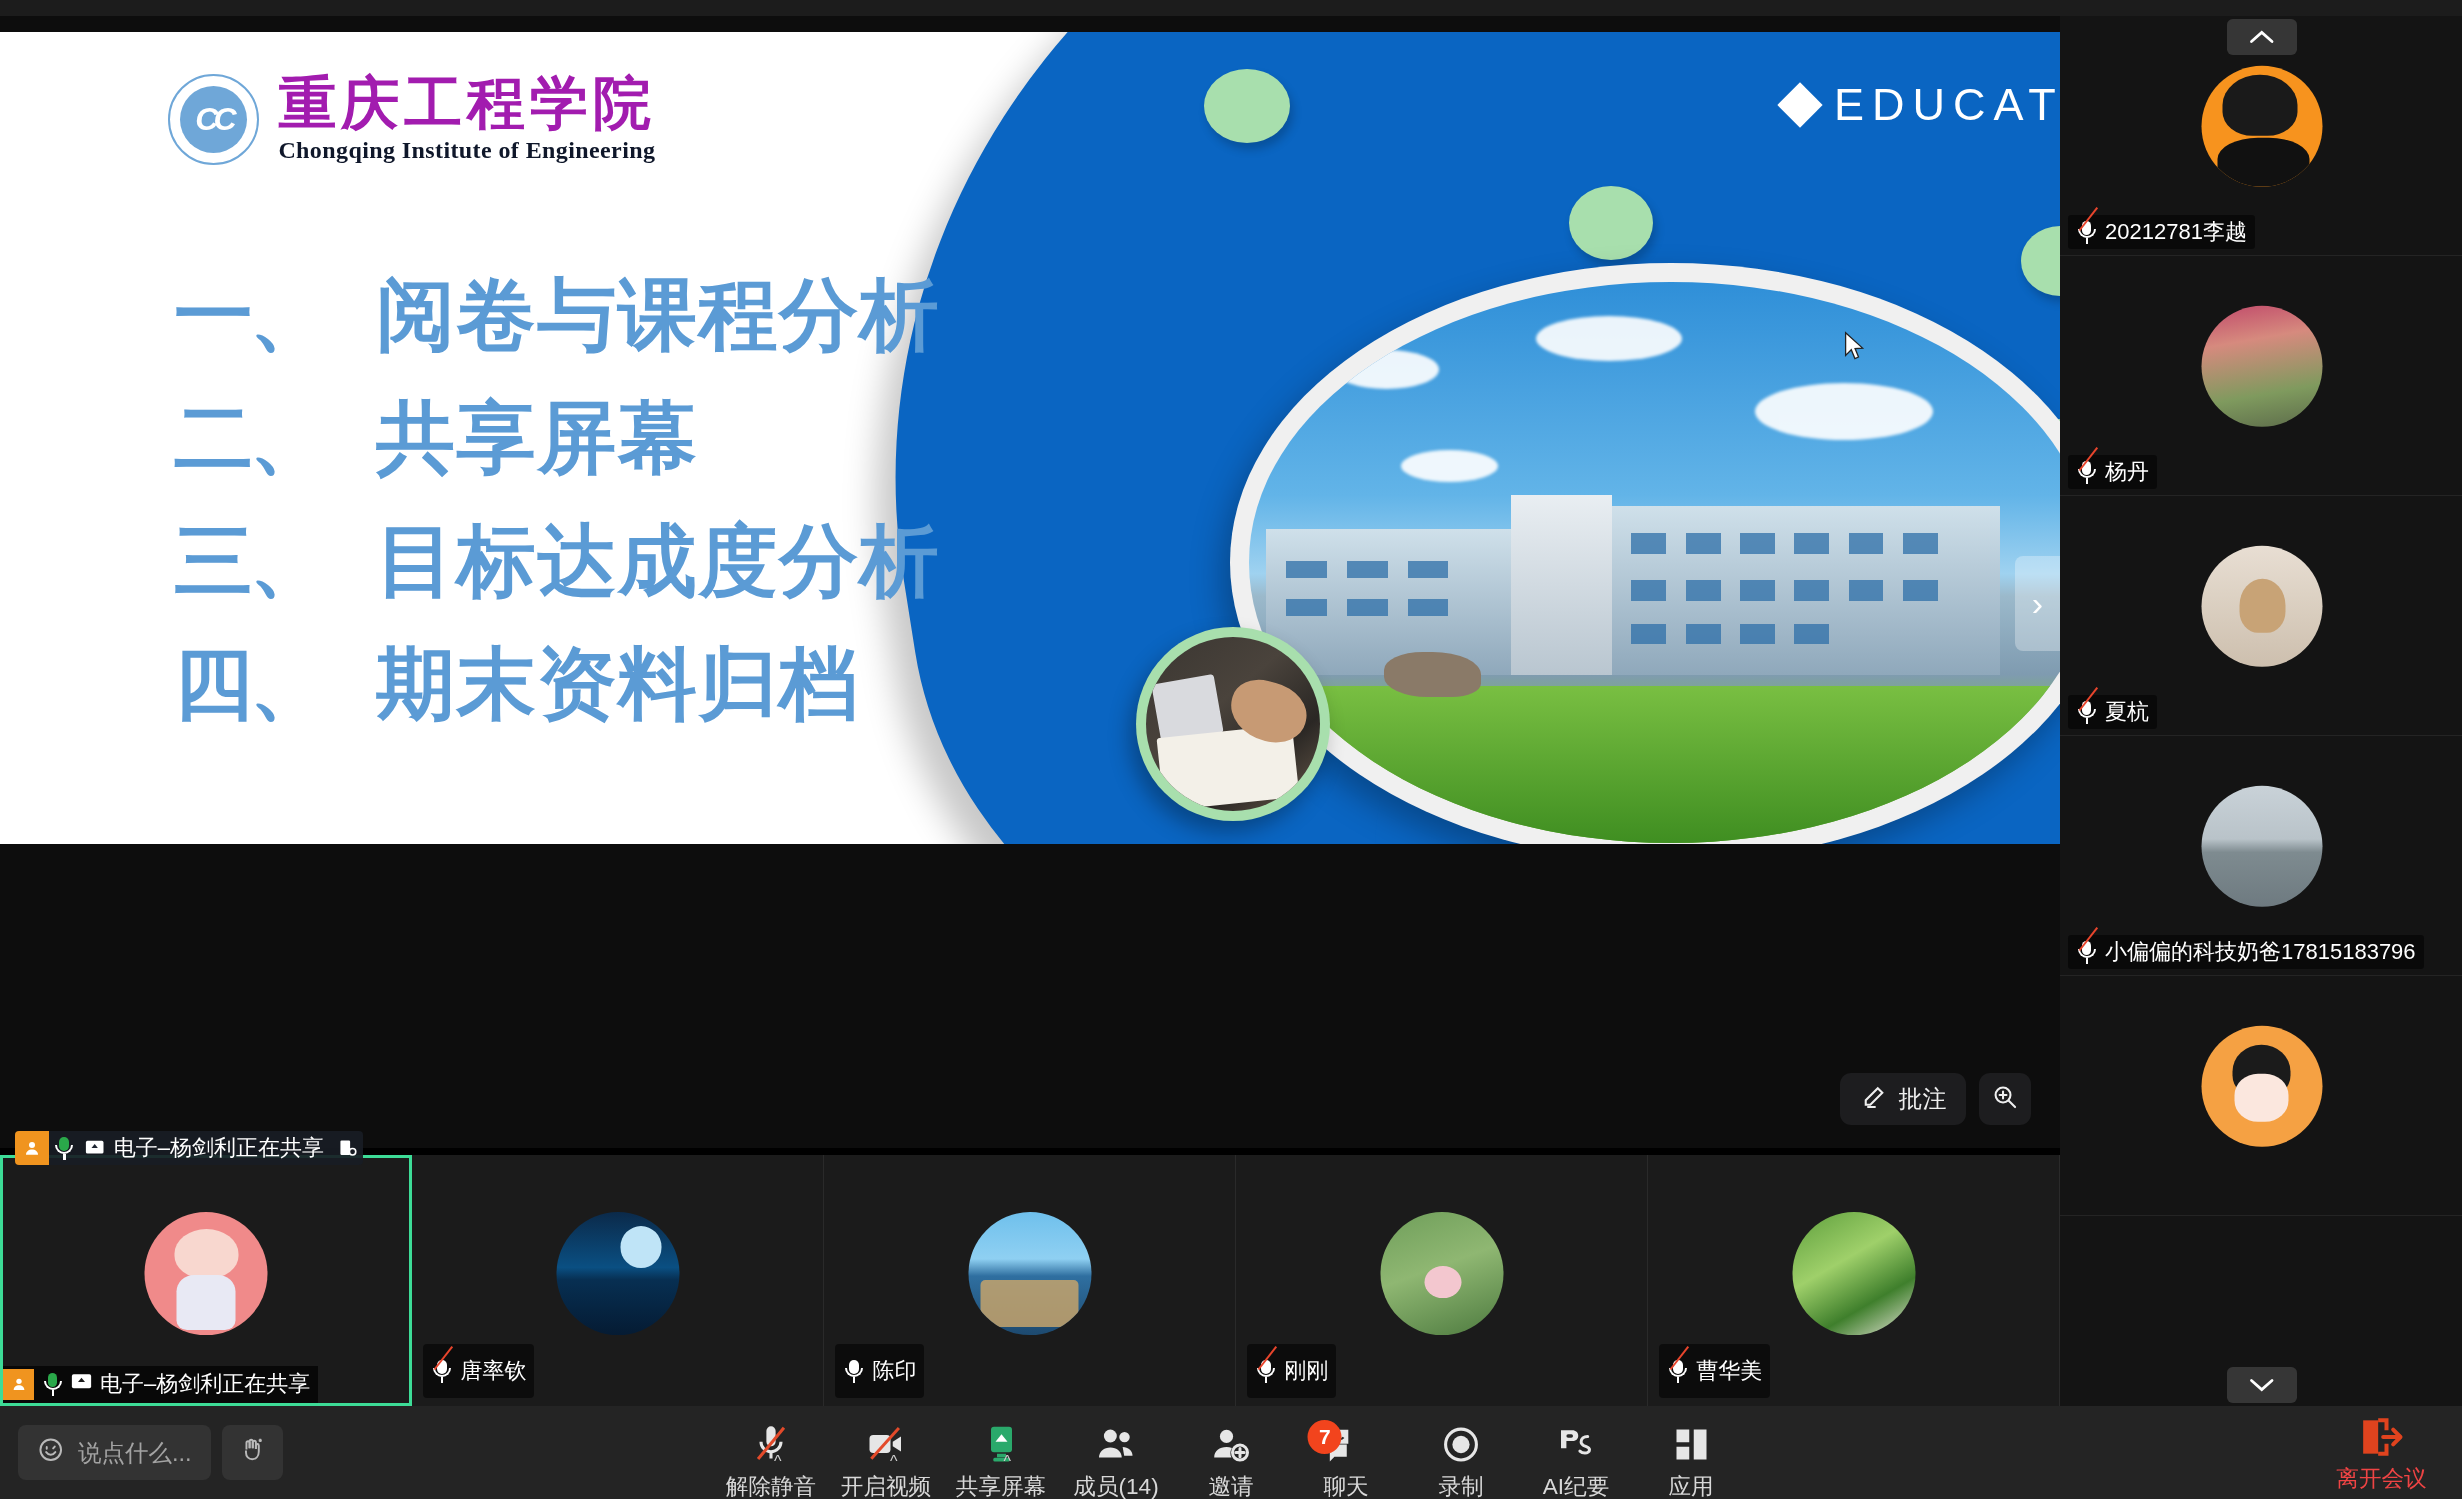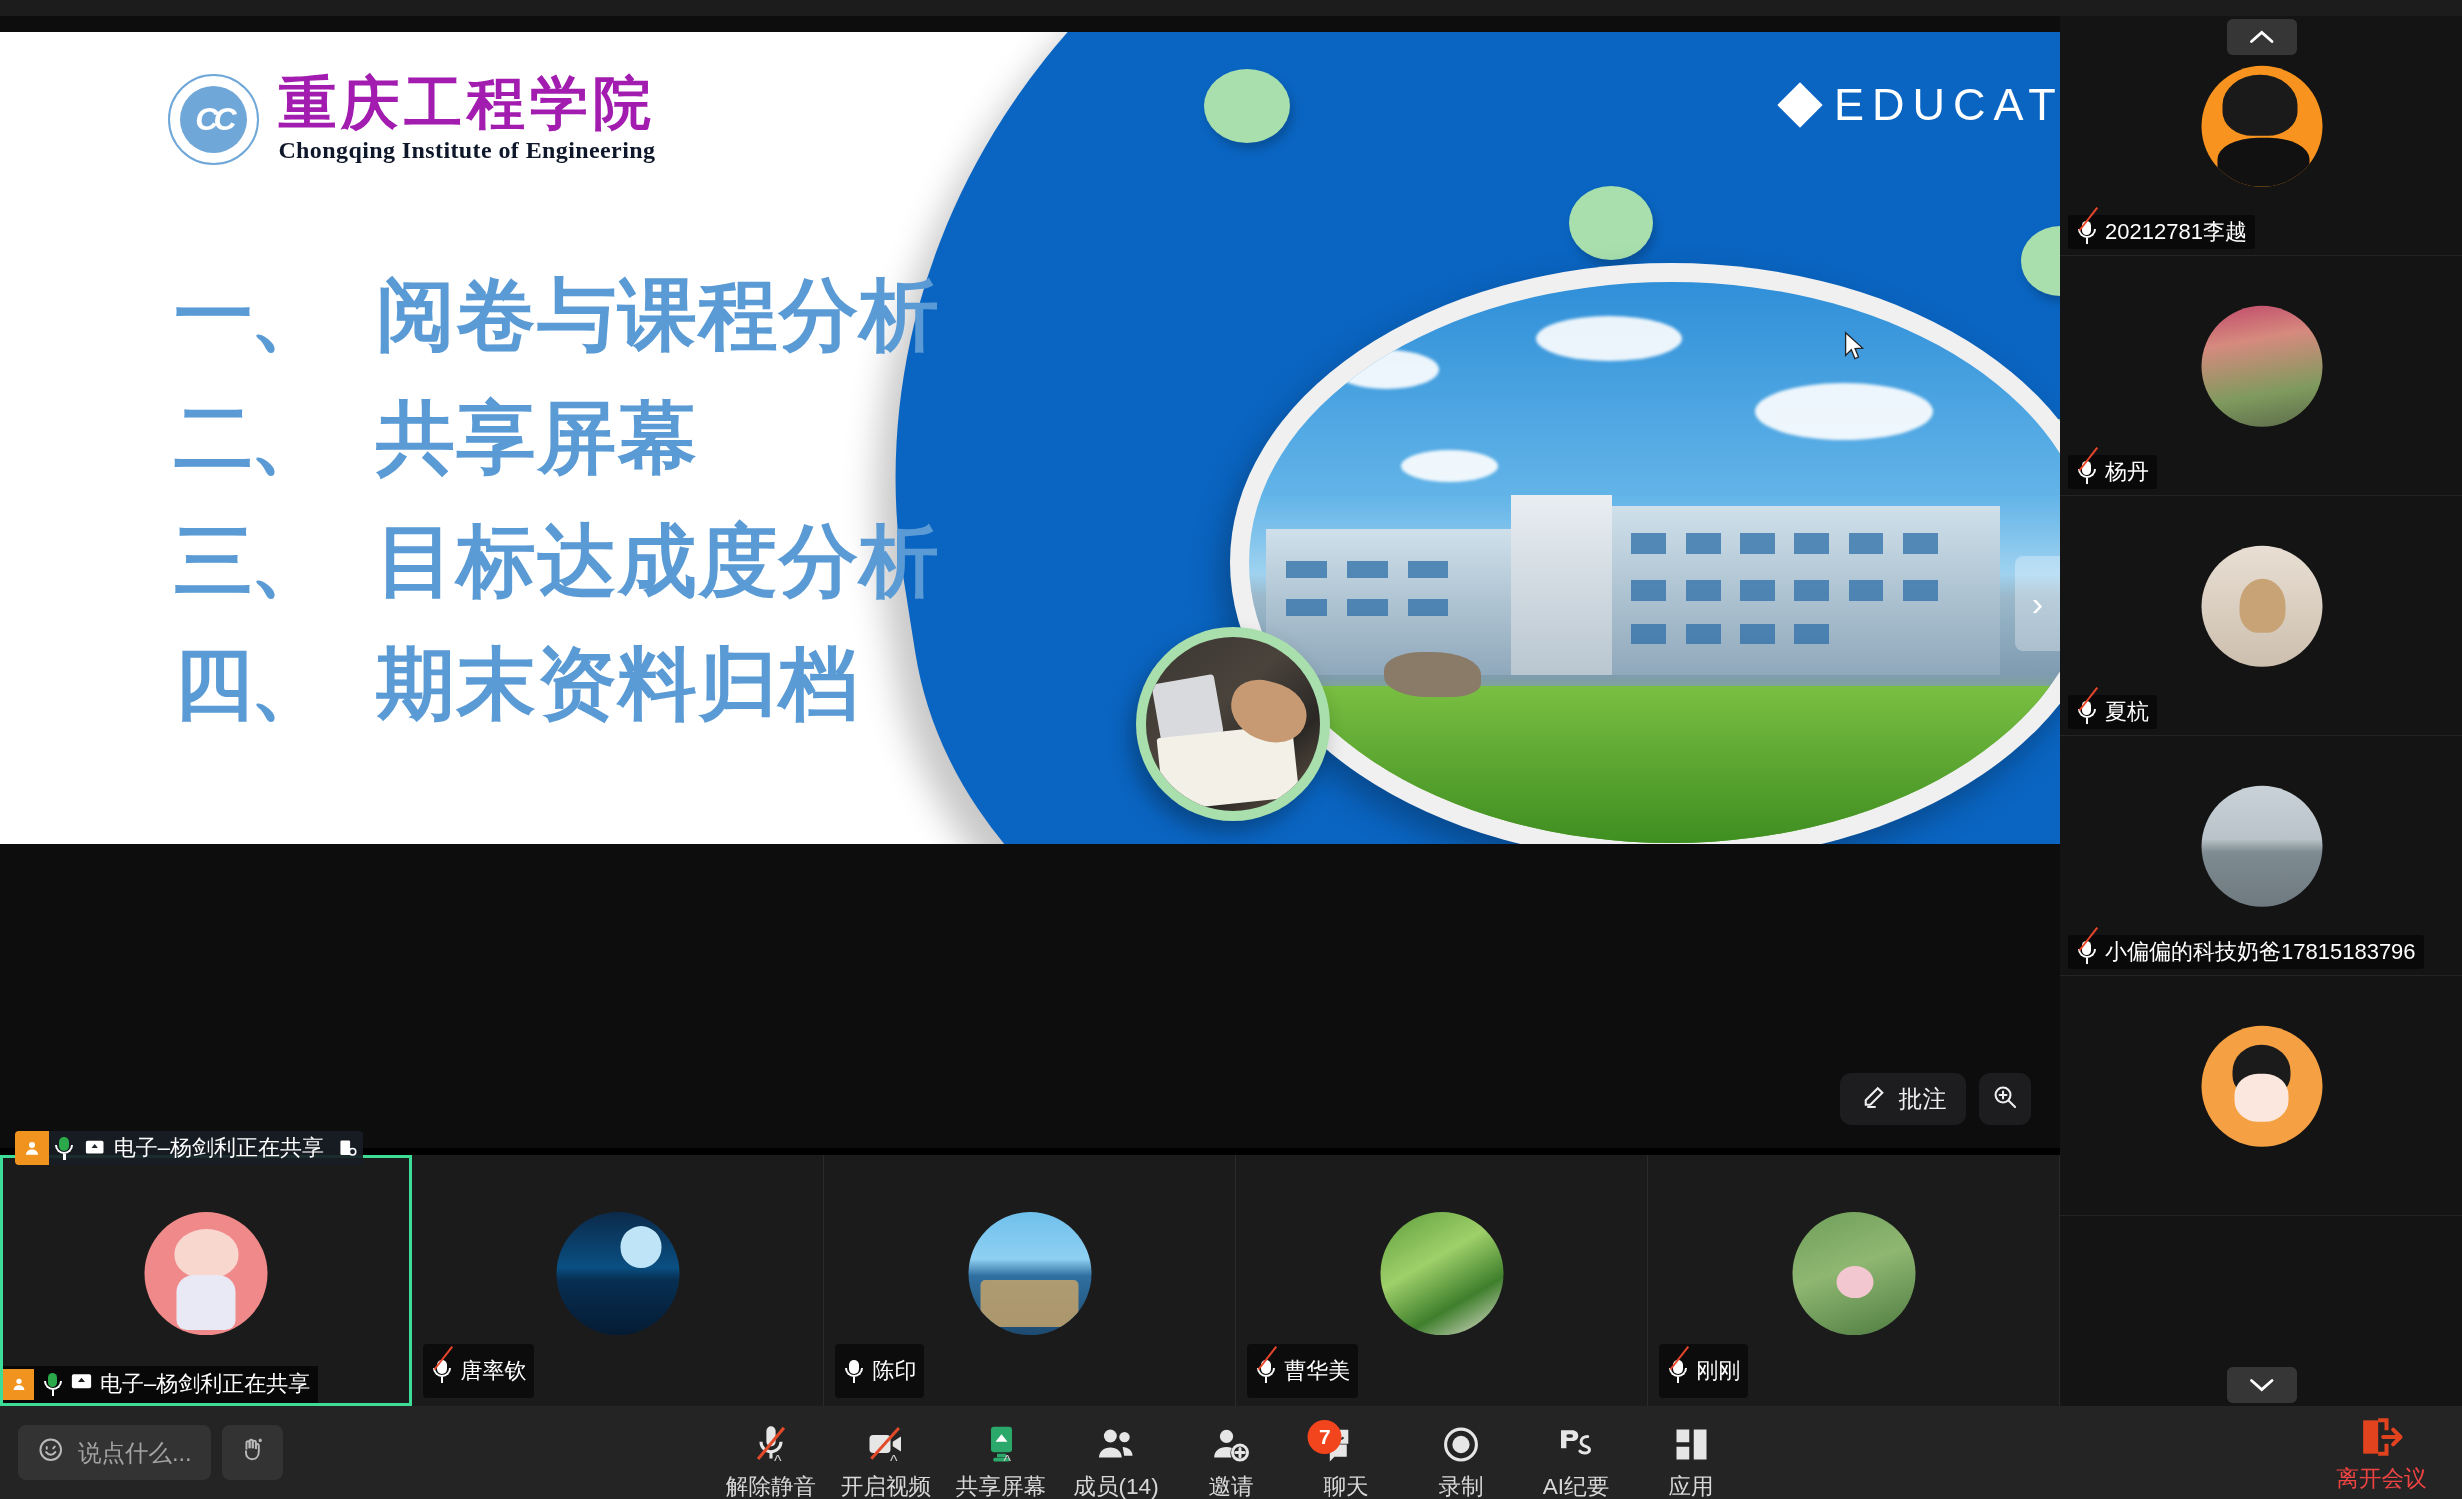--- a/index.html
+++ b/index.html
@@ -409,42 +409,42 @@
       <span class="mic">
           <span class="body"></span>
           <span class="arc"></span>
           <span class="stem"></span>
         </span>
       <span>陈印</span>
     </div>
   </div>
 
   <div class="cell">
+    <div class="ava av-lily"></div>
+    <div class="lbl">
+      <span class="mic muted">
+          <span class="body"></span>
+          <span class="arc"></span>
+          <span class="stem"></span>
+          <span class="slash"></span>
+        </span>
+      <span>刚刚</span>
+    </div>
+  </div>
+
+  <div class="cell">
     <div class="ava av-green"></div>
     <div class="lbl">
       <span class="mic muted">
           <span class="body"></span>
           <span class="arc"></span>
           <span class="stem"></span>
           <span class="slash"></span>
         </span>
       <span>曹华美</span>
-    </div>
-  </div>
-
-  <div class="cell">
-    <div class="ava av-lily"></div>
-    <div class="lbl">
-      <span class="mic muted">
-          <span class="body"></span>
-          <span class="arc"></span>
-          <span class="stem"></span>
-          <span class="slash"></span>
-        </span>
-      <span>刚刚</span>
     </div>
   </div>
 </div>
 
 <div class="rail">
   <div class="scrollup">
     <svg width="27.5" height="16" viewBox="0 0 24 14" fill="none" stroke="#fff" stroke-width="2.4" stroke-linecap="round">
         <path d="M3 11l9-8 9 8"></path>
       </svg>
   </div>

